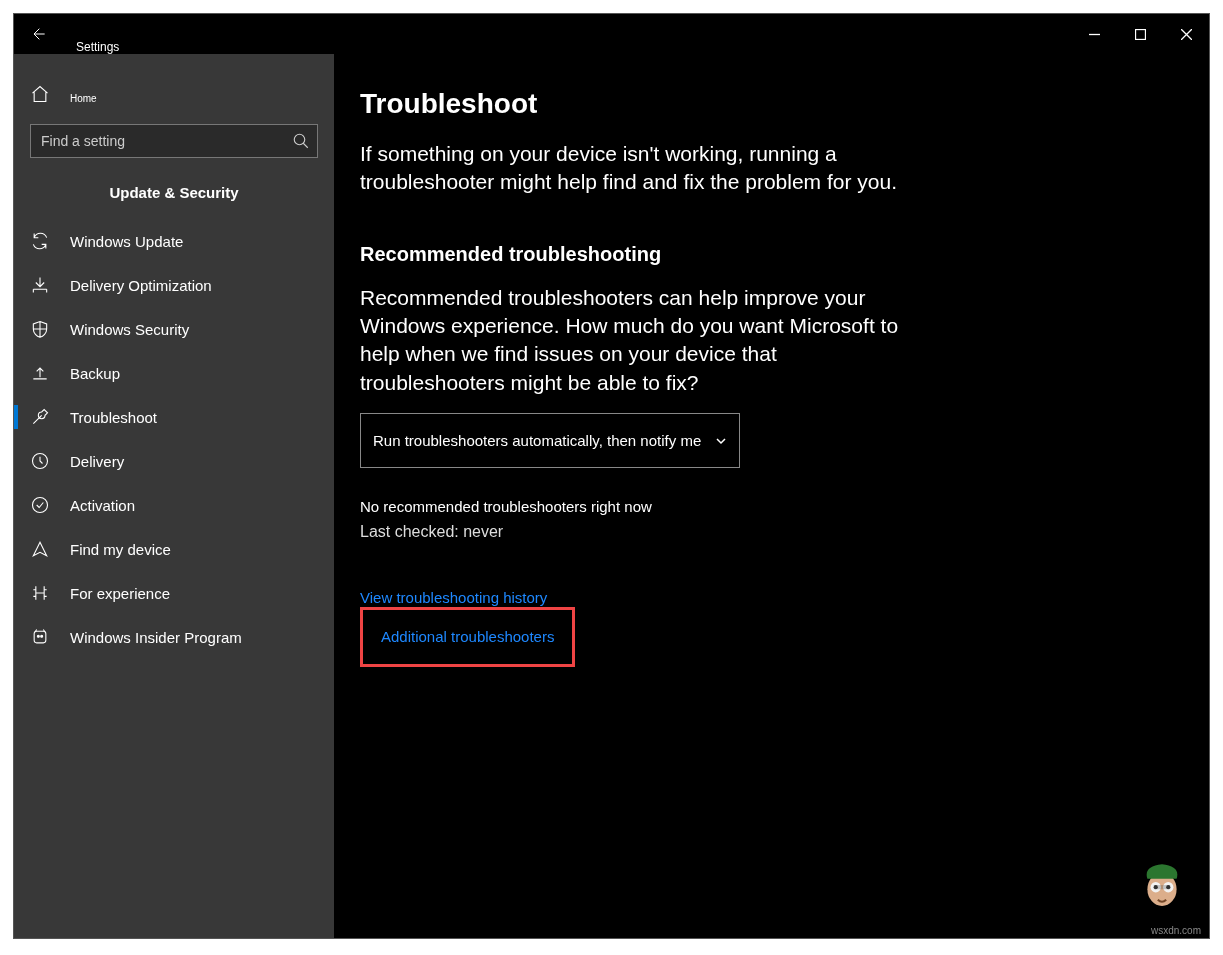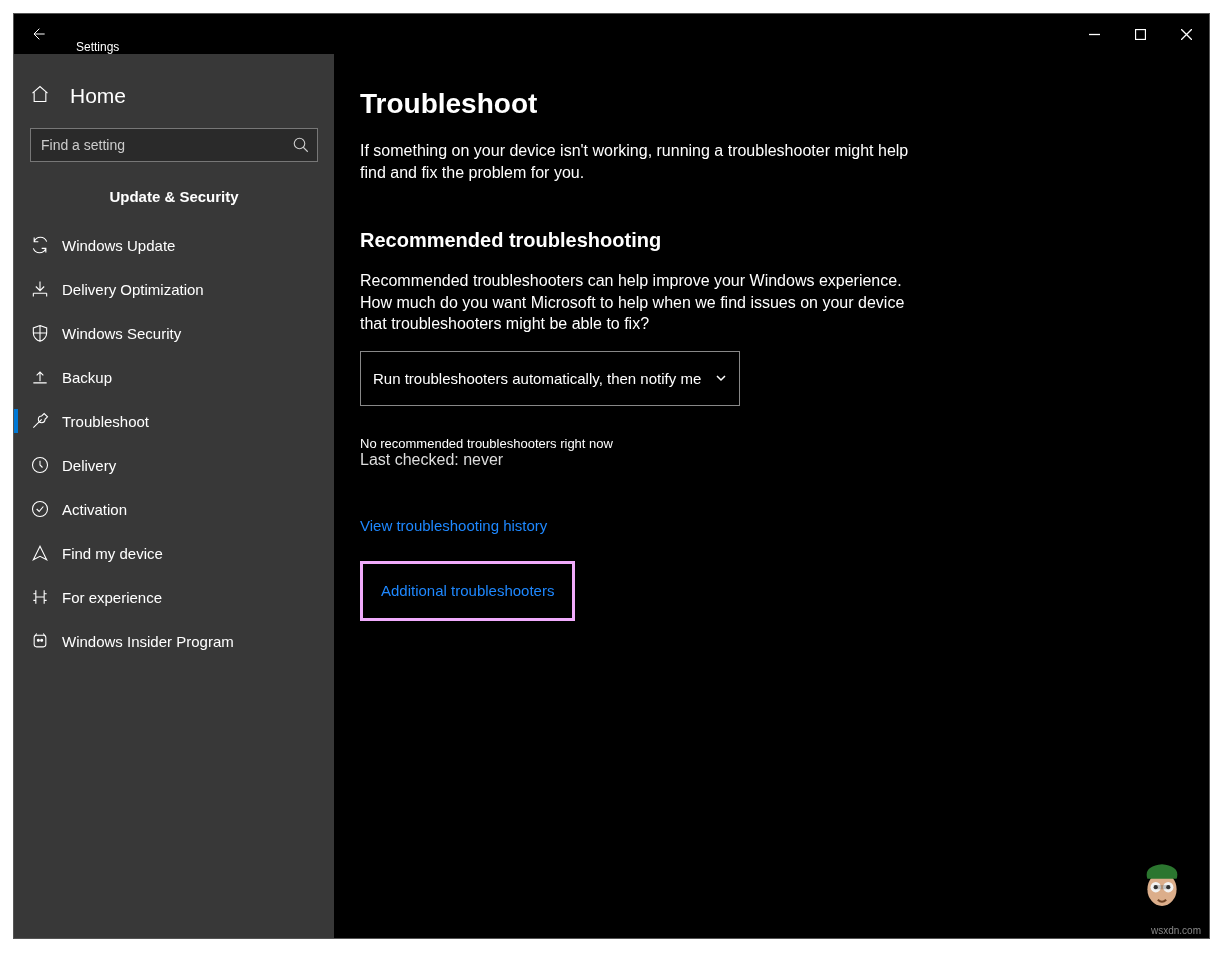--- a/index.html
+++ b/index.html
@@ -7,41 +7,41 @@
   .window { position:relative; margin:14px; width:1195px; height:924px; background:#000; color:#fff; box-shadow:0 0 0 1px #555; overflow:hidden; }
   .titlebar { height:40px; display:flex; align-items:flex-end; position:relative; }
   .back-btn { width:48px; height:40px; display:flex; align-items:center; justify-content:center; }
   .back-btn svg { width:16px; height:16px; stroke:#fff; fill:none; stroke-width:1.5; }
   .title { font-size:12px; color:#fff; margin-left:14px; }
   .win-controls { position:absolute; right:0; top:0; display:flex; }
   .win-controls .ctl { width:46px; height:40px; display:flex; align-items:center; justify-content:center; }
   .win-controls svg { width:11px; height:11px; stroke:#fff; fill:none; stroke-width:1.3; }
   .body { display:flex; height:calc(100% - 40px); }
   .sidebar { width:320px; background:rgba(255,255,255,0.22); height:100%; padding-top:20px; position:relative; }
-  .home-row { display:flex; align-items:flex-start; padding:10px 16px; gap:20px; font-size:21px; cursor:pointer; }
+  .home-row { display:flex; align-items:flex-end; padding:10px 16px; gap:20px; font-size:10px; cursor:pointer; }
   .home-row svg { width:20px; height:20px; stroke:#fff; fill:none; stroke-width:1.3; }
   .search-wrap { margin:10px 16px 18px 16px; position:relative; }
   .search { width:100%; height:34px; background:rgba(0,0,0,0.25); border:1px solid #777; color:#fff; padding:0 34px 0 10px; font-size:14px; outline:none; }
   .search::placeholder { color:#ccc; }
   .search-icon { position:absolute; right:8px; top:8px; width:18px; height:18px; stroke:#ccc; fill:none; stroke-width:1.5; }
   .section { font-size:15px; font-weight:600; padding:8px 16px 18px 16px;text-align:center; }
   .nav { list-style:none; }
-  .nav li { display:flex; align-items:center; gap:12px; padding:12px 16px 12px 16px; font-size:15px; cursor:pointer; position:relative; }
+  .nav li { display:flex; align-items:center; gap:20px; padding:12px 16px 12px 16px; font-size:15px; cursor:pointer; position:relative; }
   .nav li.active::before { content:""; position:absolute; left:0; top:10px; bottom:10px; width:4px; background:#0078d4; }
   .nav li svg { width:20px; height:20px; stroke:#fff; fill:none; stroke-width:1.3; flex-shrink:0; }
   .main { flex:1; padding:34px 0 0 26px; background:#000; overflow:auto; }
   h1 { font-size:28px; font-weight:600; margin-bottom:20px; }
-  .desc { font-size:16px; line-height:1.35; color:#fff; max-width:560px; margin-bottom:46px; }
+  .desc { font-size:21px; line-height:1.35; color:#fff; max-width:560px; margin-bottom:46px; }
   h2 { font-size:20px; font-weight:600; margin-bottom:18px; }
   .dropdown { display:inline-flex; align-items:center; gap:14px; border:1px solid #888; padding:18px 12px; font-size:15px; margin-top:16px; margin-bottom:30px; cursor:pointer; }
   .dropdown svg { width:12px; height:12px; stroke:#fff; fill:none; stroke-width:1.5; }
-  .status { font-size:13px; }
+  .status { font-size:15px; margin-bottom:8px; }
   .last-checked { font-size:16px; color:#ddd; margin-bottom:48px; }
   .link { display:inline-block; color:#1e88ff; font-size:15px; cursor:pointer; }
-  .link-box { display:inline-block; padding:18px 18px; margin-top:26px; border:3px solid #f0abfc; }
+  .link-box { display:inline-block; padding:18px 18px; border:3px solid #ef4444; }
   .watermark { position:absolute; right:26px; bottom:30px; width:42px; height:50px; opacity:.95; }
   .watermark svg { width:100%; height:100%; }
   .credit { position:absolute; right:22px; bottom:19px; font-size:10px; color:#888; }
 </style>
 </head>
 <body>
 
 <div class="window">
 
   <div class="titlebar">

